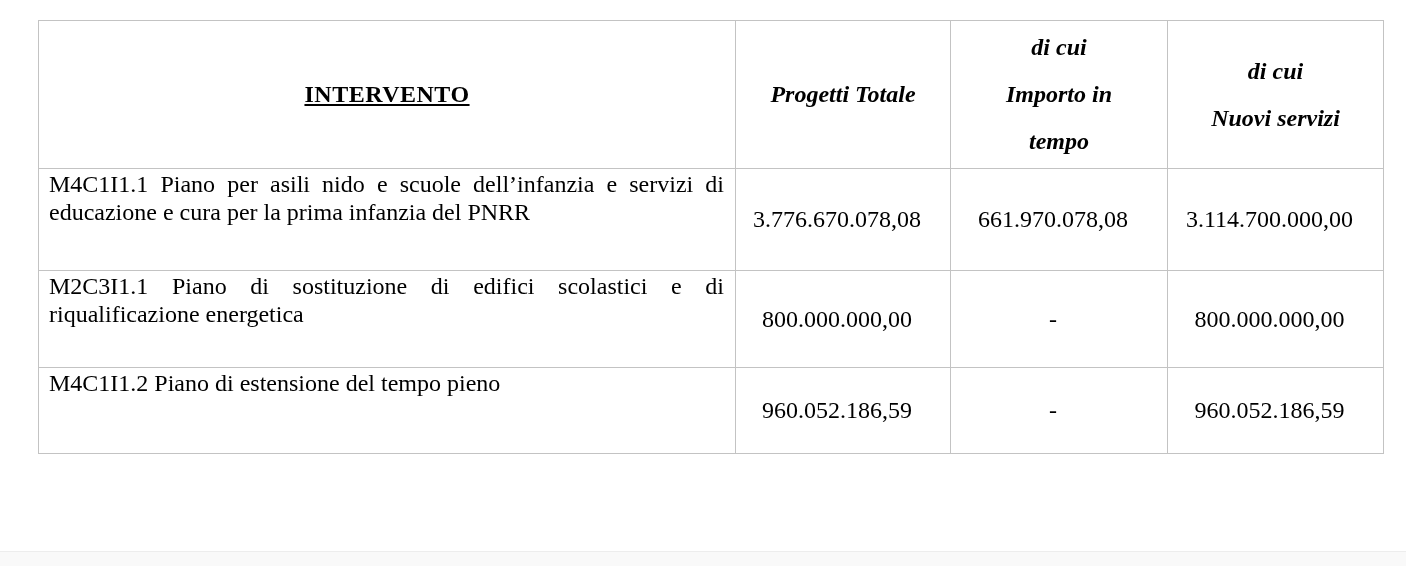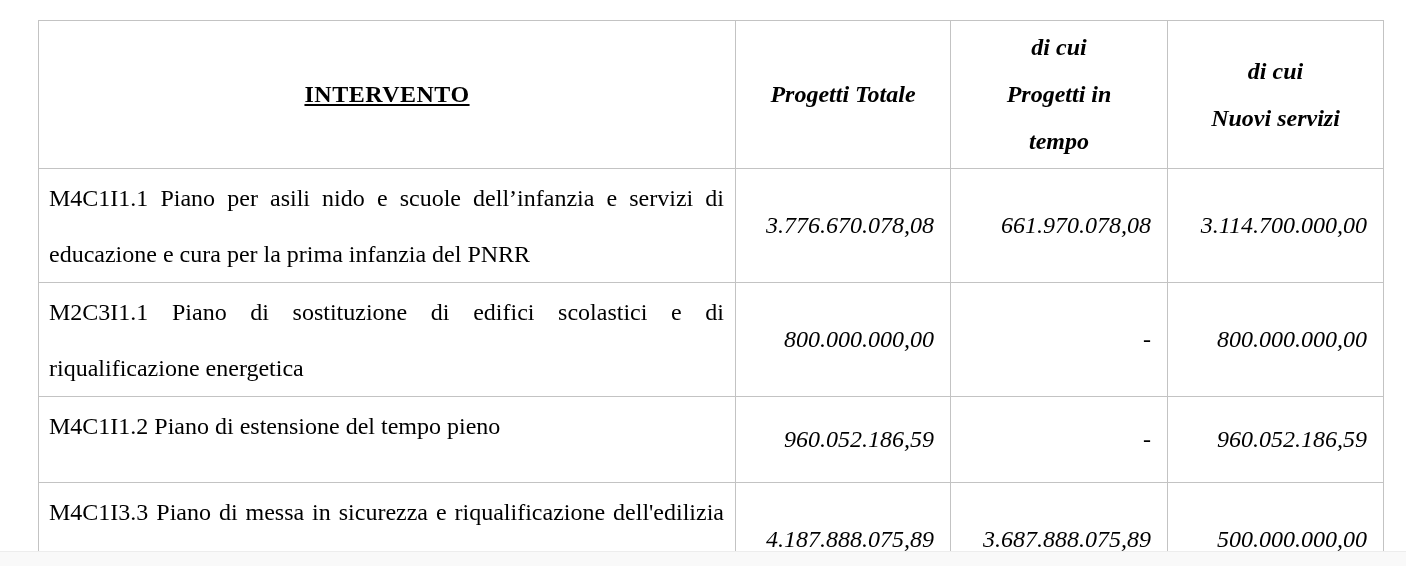--- a/index.html
+++ b/index.html
@@ -45,30 +45,29 @@
     font-style: italic;
   }
   .hdr-line {
     line-height: 47px;
   }
   
   td.cell-intervento {
     text-align: justify;
     vertical-align: top;
     padding: 1px 11px 0 10px;
-    line-height: 56px;
+    line-height: 28px;
     margin-left: 32px;
   }
   
   td.cell-num {
-    text-align: right;
+    text-align: center;
     vertical-align: middle;
     padding: 0 16px 0 4px;
     white-space: nowrap;
-    font-style: italic;
   }
   td.cell-num.low {
     vertical-align: middle;
   }
   
   .page-edge-strip {
     position: absolute;
     left: 0;
     top: 551px;
     width: 1406px;
@@ -90,21 +89,21 @@
   <thead>
     <tr style="height:148px">
       <th class="hdr-intervento">
         <div class="hdr-line">INTERVENTO</div>
       </th>
       <th class="hdr-italic">
         <div class="hdr-line">Progetti Totale</div>
       </th>
       <th class="hdr-italic">
         <div class="hdr-line">di cui</div>
-        <div class="hdr-line">Progetti in</div>
+        <div class="hdr-line">Importo in</div>
         <div class="hdr-line">tempo</div>
       </th>
       <th class="hdr-italic">
         <div class="hdr-line">di cui</div>
         <div class="hdr-line">Nuovi servizi</div>
       </th>
     </tr>
   </thead>
   <tbody>
     <tr style="height:102px">
@@ -118,22 +117,16 @@
       <td class="cell-num">800.000.000,00</td>
       <td class="cell-num">-</td>
       <td class="cell-num">800.000.000,00</td>
     </tr>
     <tr style="height:86px">
       <td class="cell-intervento">M4C1I1.2 Piano di estensione del tempo pieno</td>
       <td class="cell-num">960.052.186,59</td>
       <td class="cell-num">-</td>
       <td class="cell-num">960.052.186,59</td>
     </tr>
-    <tr style="height:103px">
-      <td class="cell-intervento">M4C1I3.3 Piano di messa in sicurezza e riqualificazione dell'edilizia scolastica</td>
-      <td class="cell-num">4.187.888.075,89</td>
-      <td class="cell-num">3.687.888.075,89</td>
-      <td class="cell-num low">500.000.000,00</td>
-    </tr>
   </tbody>
 </table>
 
 <div class="page-edge-strip"></div>
 
 </body></html>

